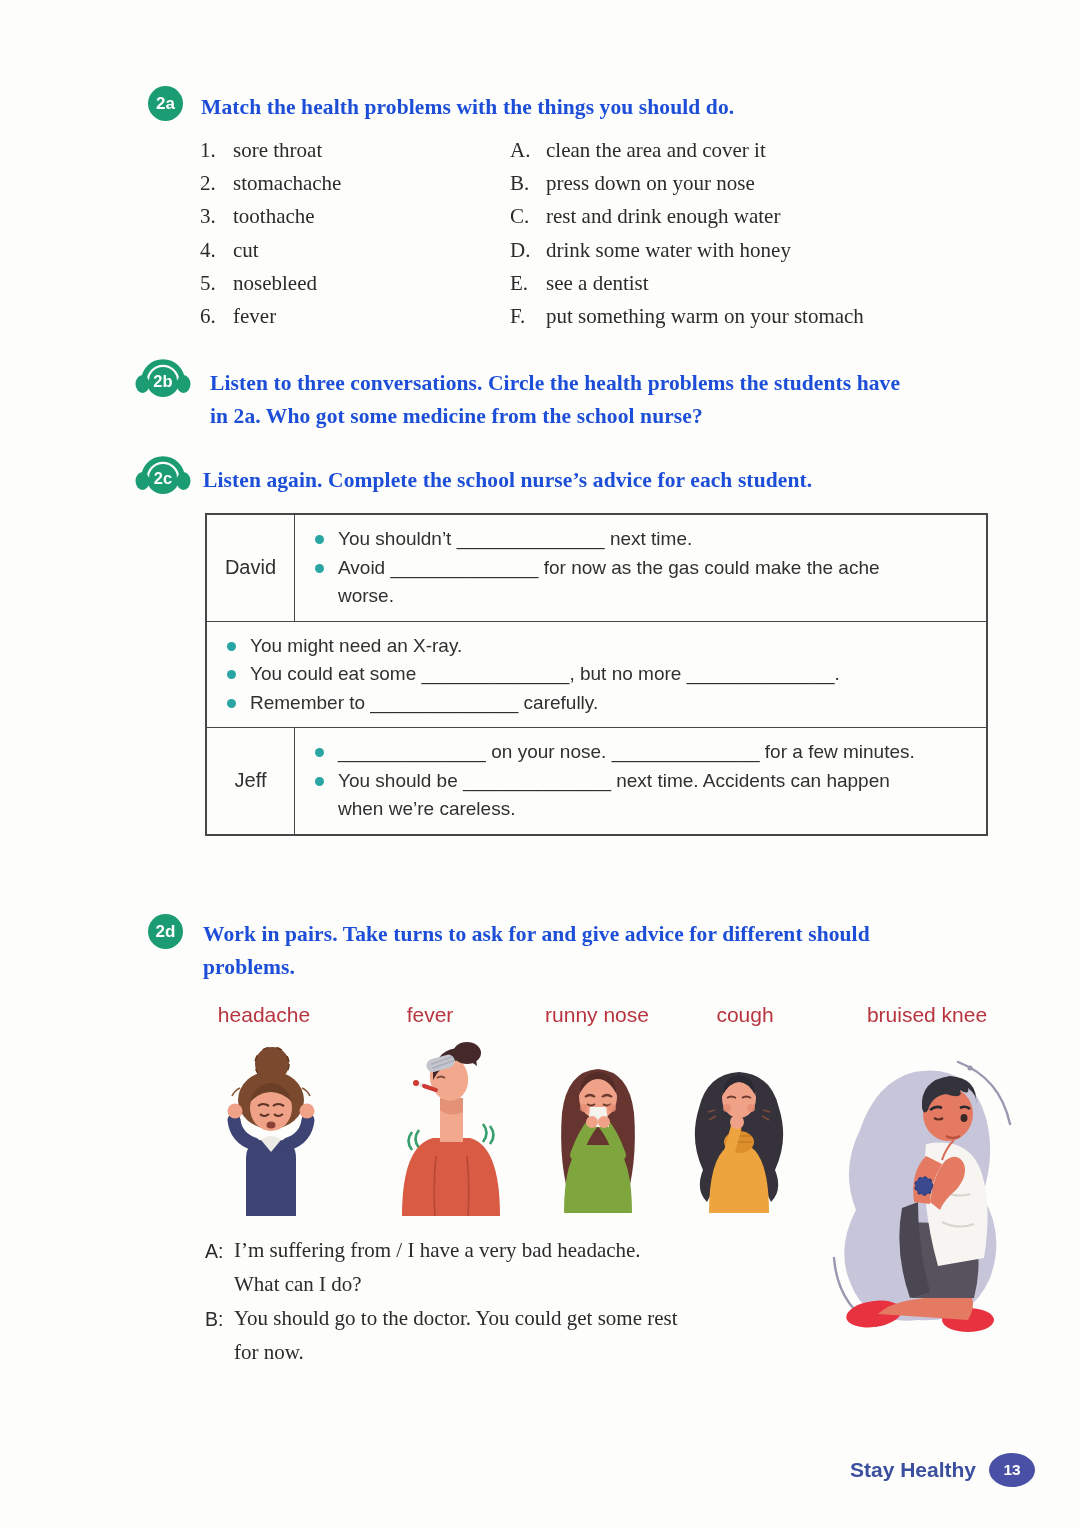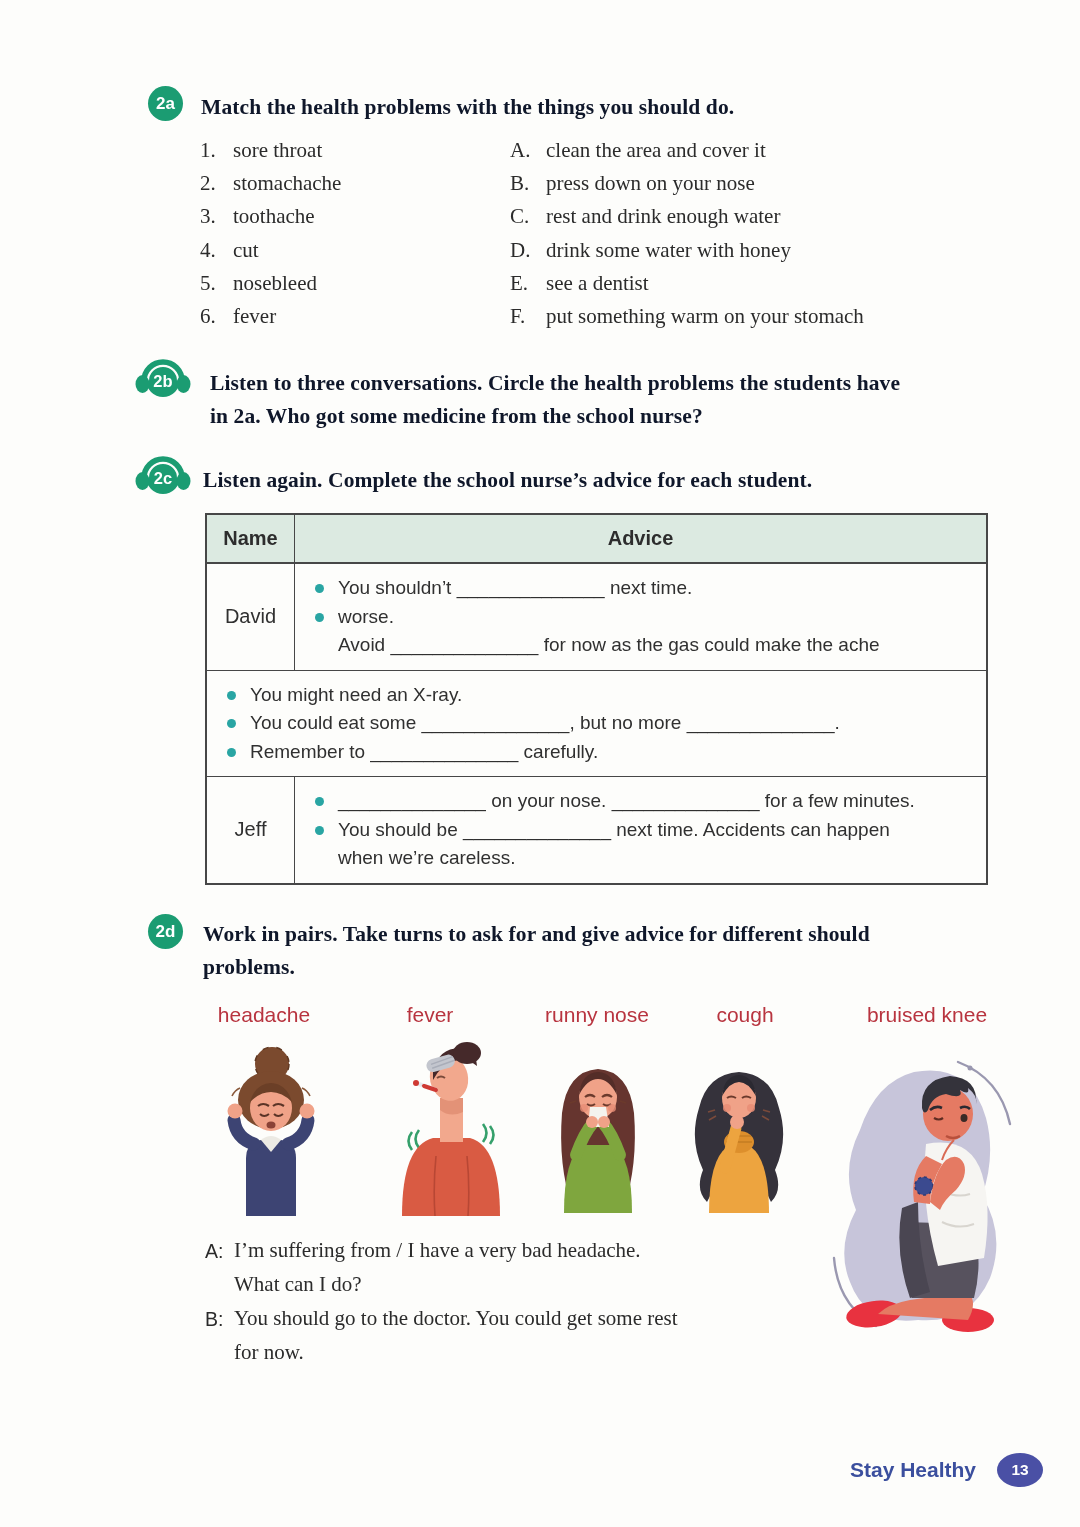--- a/index.html
+++ b/index.html
@@ -7,21 +7,21 @@
         font-family:"Liberation Serif",serif;color:#2b2b2b;overflow:hidden;}
   .abs{position:absolute;}
 
   
   .badge-circle{width:35px;height:35px;border-radius:50%;background:#1b9c72;color:#fff;
     font-family:"Liberation Sans",sans-serif;font-weight:bold;font-size:17px;
     display:flex;align-items:center;justify-content:center;}
   .badge-svg text{font-family:"Liberation Sans",sans-serif;font-weight:bold;}
 
   
-  .h-title{font-weight:bold;font-size:21.5px;line-height:33px;color:#0f172a;letter-spacing:.1px;}
+  .h-title{font-weight:bold;font-size:21.5px;line-height:33px;color:#1d4ed8;letter-spacing:.1px;}
 
   
   .match-col{font-size:21px;line-height:33.2px;}
   .match-item{display:flex;}
   .match-item .num{width:33px;flex:none;}
   .match-item-r .num{width:36px;flex:none;}
 
   
   .nurse-table{left:205px;top:513px;width:779px;border:2px solid #474747;
     font-family:"Liberation Sans",sans-serif;color:#303030;}
@@ -44,21 +44,21 @@
   
   .word-label{position:absolute;transform:translateX(-50%);font-family:"Liberation Sans",sans-serif;
     font-size:21px;color:#b8343f;white-space:nowrap;}
 
   
   .dialogue{font-size:21px;line-height:34px;}
   .d-row{display:flex;}
   .d-speaker{width:29px;flex:none;font-family:"Liberation Sans",sans-serif;font-size:19.5px;padding-top:1px;}
 
   
-  .footer{position:absolute;top:1453px;left:850px;display:flex;align-items:center;gap:21px;
+  .footer{position:absolute;top:1453px;left:850px;display:flex;align-items:center;gap:13px;
     font-family:"Liberation Sans",sans-serif;}
   .footer-chapter{font-weight:bold;font-size:21px;color:#3b4f9e;}
   .footer-badge{width:46px;height:34px;border-radius:50%;background:#4a50a5;color:#fff;
     font-size:15.5px;font-weight:bold;display:flex;align-items:center;justify-content:center;}
 
   .fig{position:absolute;}
   .fig svg{display:block;width:100%;height:100%;}
 </style>
 </head>
 <body>
@@ -143,39 +143,35 @@
       <path d="M13 29 A 19 19 0 0 1 51 29" fill="none" stroke="#fdfdfb" stroke-width="10"></path>
       <path d="M13 29 A 19 19 0 0 1 51 29" fill="none" stroke="#1b9c72" stroke-width="5.5"></path>
       <ellipse cx="11.5" cy="32" rx="7" ry="9" fill="#1b9c72"></ellipse>
       <ellipse cx="52.5" cy="32" rx="7" ry="9" fill="#1b9c72"></ellipse>
       <text x="32" y="34.5" text-anchor="middle" font-size="16.5" fill="#ffffff">2c</text>
     </svg>
   </div>
   <div class="abs h-title" style="left:203px;top:464px;">Listen again. Complete the school nurse’s advice for each student.</div>
 
   <div class="abs nurse-table">
-    <div class="t-header">
-      <div class="t-name-col">Name</div>
-      <div class="t-advice-col">Advice</div>
-    </div>
 
     <div class="t-row row-david">
       <div class="t-name-col t-name">David</div>
       <div class="t-advice">
         <div class="bullet-item">
           <span class="bullet-dot"></span>
           <div class="bullet-text">
             <div>You shouldn’t ______________ next time.</div>
           </div>
         </div>
         <div class="bullet-item">
           <span class="bullet-dot"></span>
           <div class="bullet-text">
+            <div>Avoid ______________ for now as the gas could make the ache</div>
             <div>worse.</div>
-            <div>Avoid ______________ for now as the gas could make the ache</div>
           </div>
         </div>
       </div>
     </div>
 
     <div class="t-row row-nancy">
       <div class="t-advice">
         <div class="bullet-item">
           <span class="bullet-dot"></span>
           <div class="bullet-text">

